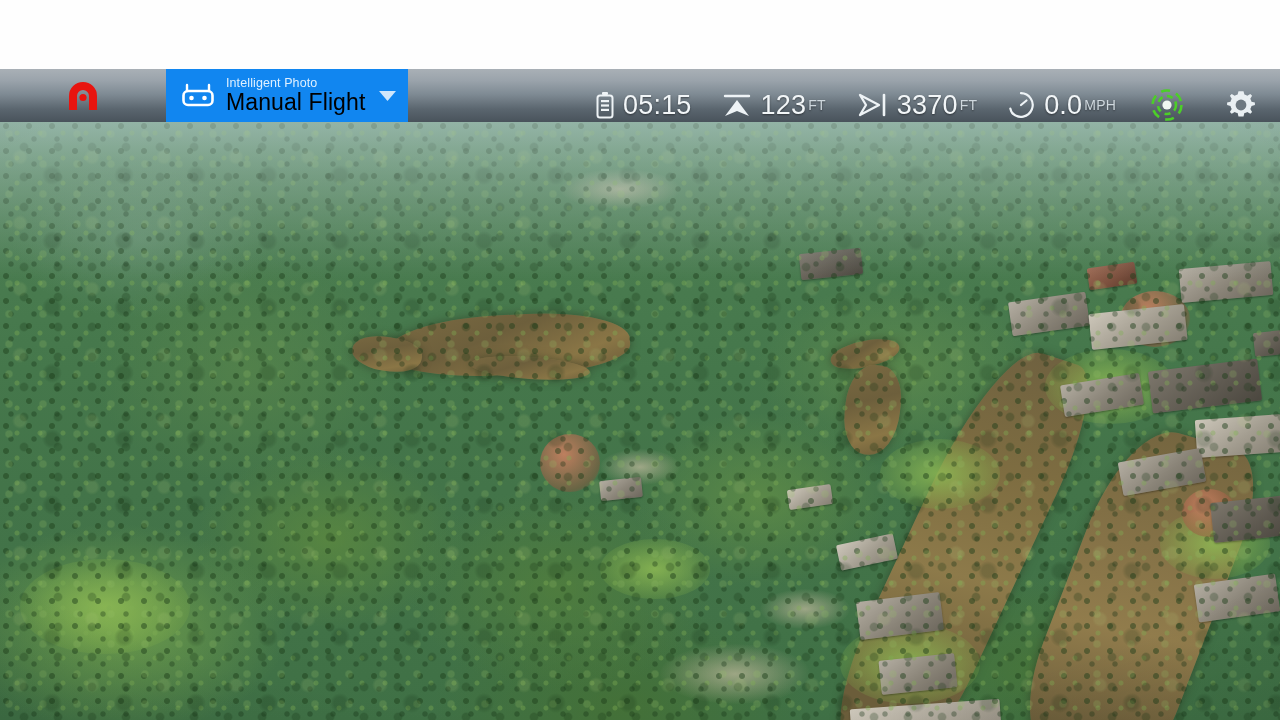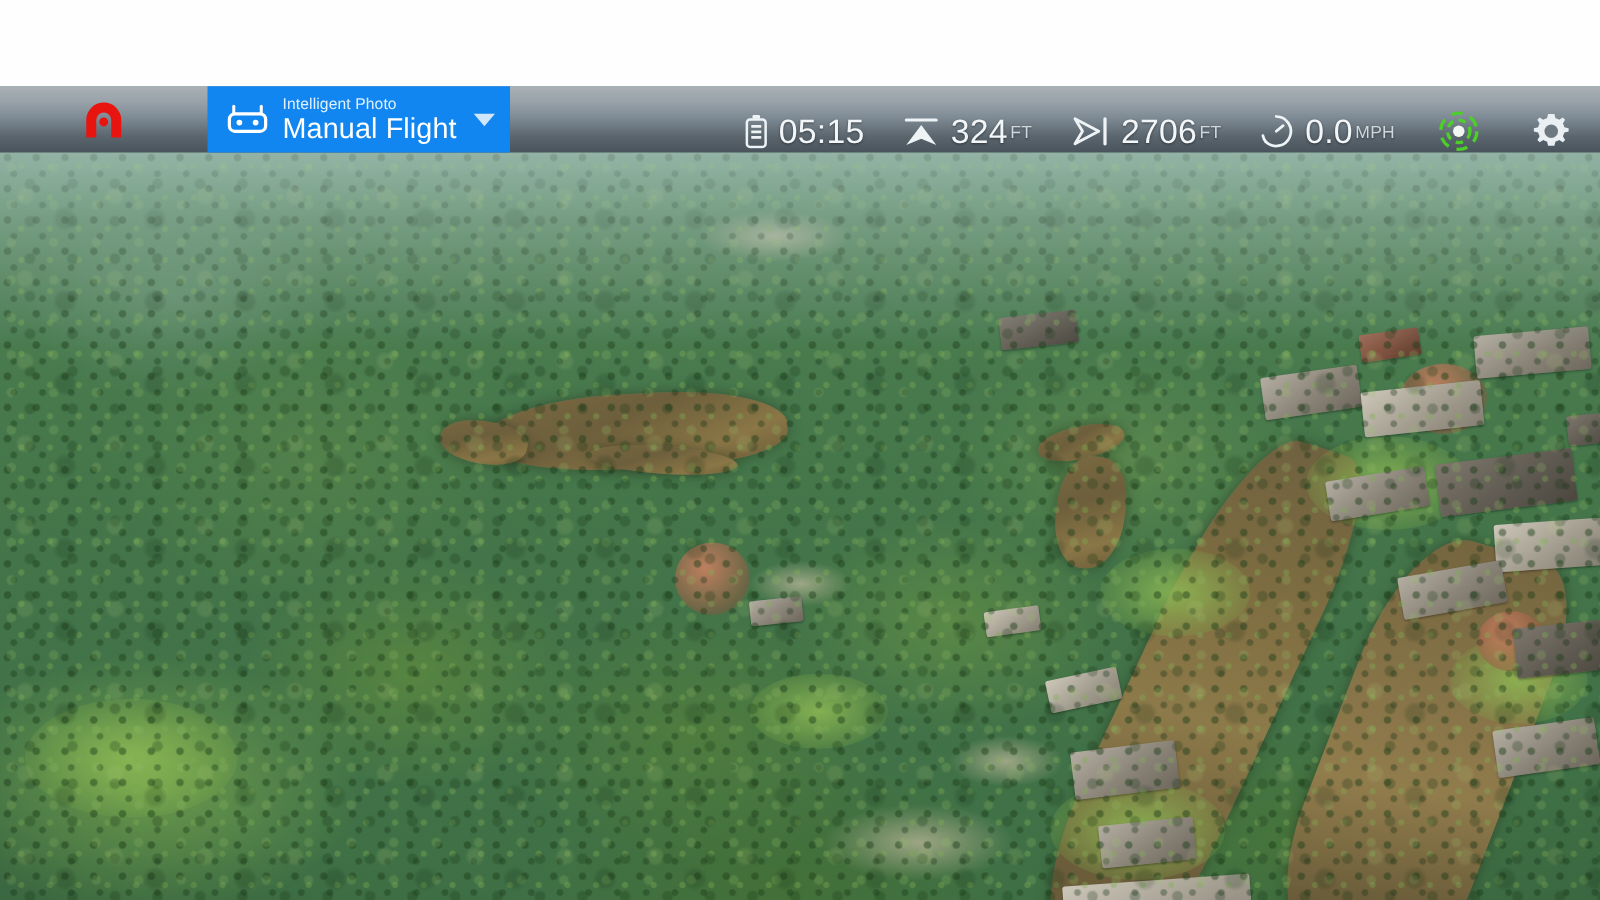--- a/index.html
+++ b/index.html
@@ -257,21 +257,21 @@
     padding-left: 2px;
   }
   .mode-sub {
     font-size: 12.5px;
     color: #dff0ff;
     letter-spacing: 0.1px;
     margin-bottom: 2px;
   }
   .mode-main {
     font-size: 23px;
-    color: #ffffff;
+    color: #000000;
     letter-spacing: 0.1px;
     font-weight: 400;
   }
   .mode-caret {
     width: 30px;
     display: flex;
     align-items: center;
     justify-content: center;
     flex: none;
     padding-right: 6px;
@@ -433,32 +433,32 @@
         <span class="tele-value text-shadow">05:15</span>
       </div>
 
       <div class="tele-item">
         <span class="tele-icon">
           <svg width="30" height="28" viewBox="0 0 30 28">
             <path d="M3 5 L27 5" stroke="#eef3f6" stroke-width="2.4" stroke-linecap="round"></path>
             <path d="M15 9 L27 25 L15 20 L3 25 Z" fill="#eef3f6"></path>
           </svg>
         </span>
-        <span class="tele-value text-shadow">324</span>
+        <span class="tele-value text-shadow">123</span>
         <span class="tele-unit text-shadow">FT</span>
       </div>
 
       <div class="tele-item">
         <span class="tele-icon">
           <svg width="32" height="28" viewBox="0 0 32 28">
             <path d="M4 4 L23 14 L4 24 L10 14 Z" fill="none" stroke="#eef3f6" stroke-width="2.3" stroke-linejoin="round"></path>
             <path d="M28 4 L28 24" stroke="#eef3f6" stroke-width="2.6" stroke-linecap="round"></path>
           </svg>
         </span>
-        <span class="tele-value text-shadow">2706</span>
+        <span class="tele-value text-shadow">3370</span>
         <span class="tele-unit text-shadow">FT</span>
       </div>
 
       <div class="tele-item">
         <span class="tele-icon">
           <svg width="28" height="28" viewBox="0 0 28 28">
             <path d="M14 2.2 A11.8 11.8 0 1 1 5.6 22.4" fill="none" stroke="#eef3f6" stroke-width="2.2" stroke-linecap="round"></path>
             <path d="M5.6 22.4 A11.8 11.8 0 0 1 3.3 17.5" fill="none" stroke="#eef3f6" stroke-width="2.2" stroke-linecap="round"></path>
             <path d="M14 14 L19.5 9.5" stroke="#eef3f6" stroke-width="2.2" stroke-linecap="round"></path>
           </svg>

